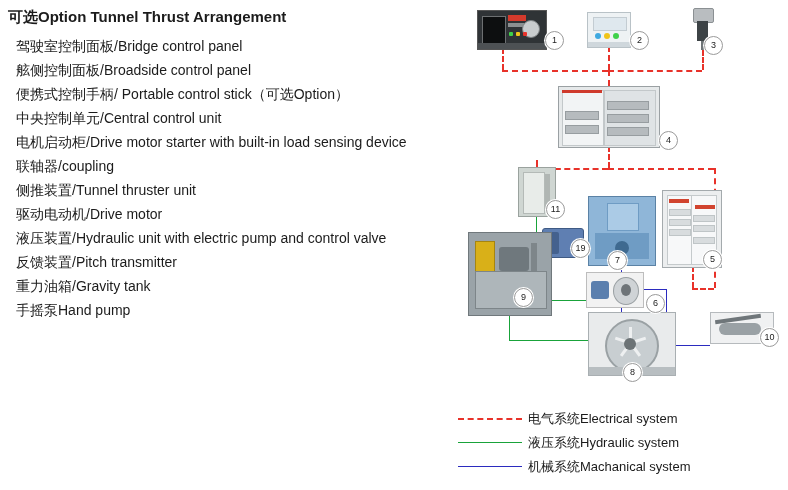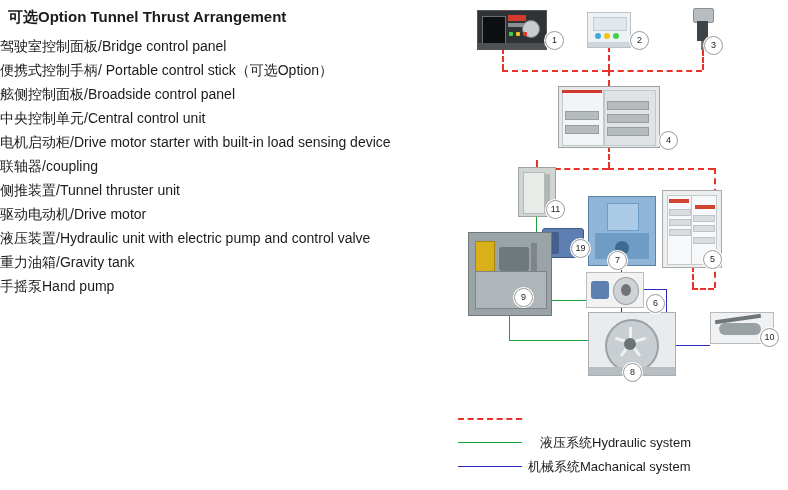--- a/index.html
+++ b/index.html
@@ -12,21 +12,21 @@
   }
   #root{position:absolute;left:0;top:0;width:788px;height:490px;}
 
   
   .title{
     position:absolute;left:8px;top:8px;
     font-size:15px;font-weight:bold;color:#1b1b1b;
     white-space:nowrap;
   }
   .legend-list{
-    position:absolute;left:0;top:34px;width:452px;
+    position:absolute;left:16px;top:34px;width:452px;
   }
   .legend-list .row{
     font-size:14px;color:#1b1b1b;
     line-height:24px;height:24px;white-space:nowrap;
   }
 
   
   .diagram{position:absolute;left:440px;top:0;width:348px;height:490px;}
 
   
@@ -136,28 +136,29 @@
 </style>
 </head>
 <body>
 
 <div id="root">
 
   <div class="title">可选Option Tunnel Thrust Arrangement</div>
 
   <div class="legend-list">
     <div class="row">驾驶室控制面板/Bridge control panel</div>
+    <div class="row">舷侧控制面板/Broadside control panel</div>
     <div class="row">便携式控制手柄/ Portable control stick（可选Option）</div>
-    <div class="row">舷侧控制面板/Broadside control panel</div>
     <div class="row">中央控制单元/Central control unit</div>
     <div class="row">电机启动柜/Drive motor starter with built-in load sensing device</div>
     <div class="row">联轴器/coupling</div>
     <div class="row">侧推装置/Tunnel thruster unit</div>
     <div class="row">驱动电动机/Drive motor</div>
     <div class="row">液压装置/Hydraulic unit with electric pump and control valve</div>
+    <div class="row">反馈装置/Pitch transmitter</div>
     <div class="row">重力油箱/Gravity tank</div>
     <div class="row">手摇泵Hand pump</div>
   </div>
 
   <div class="diagram">
 
     <div class="ln v-dash" style="left:62px;top:48px;height:22px;"></div>
     <div class="ln h-dash" style="left:62px;top:70px;width:106px;"></div>
 
     <div class="ln v-dash" style="left:168px;top:46px;height:24px;"></div>
@@ -316,21 +317,22 @@
     <div class="num" style="left:263px;top:250px;">5</div>
     <div class="num" style="left:206px;top:294px;">6</div>
     <div class="num" style="left:168px;top:251px;">7</div>
     <div class="num" style="left:183px;top:363px;">8</div>
     <div class="num" style="left:74px;top:288px;">9</div>
     <div class="num" style="left:320px;top:328px;">10</div>
     <div class="num" style="left:106px;top:200px;">11</div>
     <div class="num" style="left:131px;top:239px;">19</div>
 
     <div class="lg-line lg-dash" style="left:18px;top:418px;"></div>
+    <div class="lg" style="left:88px;top:410px;">电气系统Electrical system</div>
 
     <div class="lg-line lg-green" style="left:18px;top:442px;"></div>
-    <div class="lg" style="left:88px;top:434px;margin-left:12px;">液压系统Hydraulic system</div>
+    <div class="lg" style="left:88px;top:434px;">液压系统Hydraulic system</div>
 
     <div class="lg-line lg-blue" style="left:18px;top:466px;"></div>
     <div class="lg" style="left:88px;top:458px;">机械系统Machanical system</div>
 
   </div>
 </div>
 
 </body></html>

